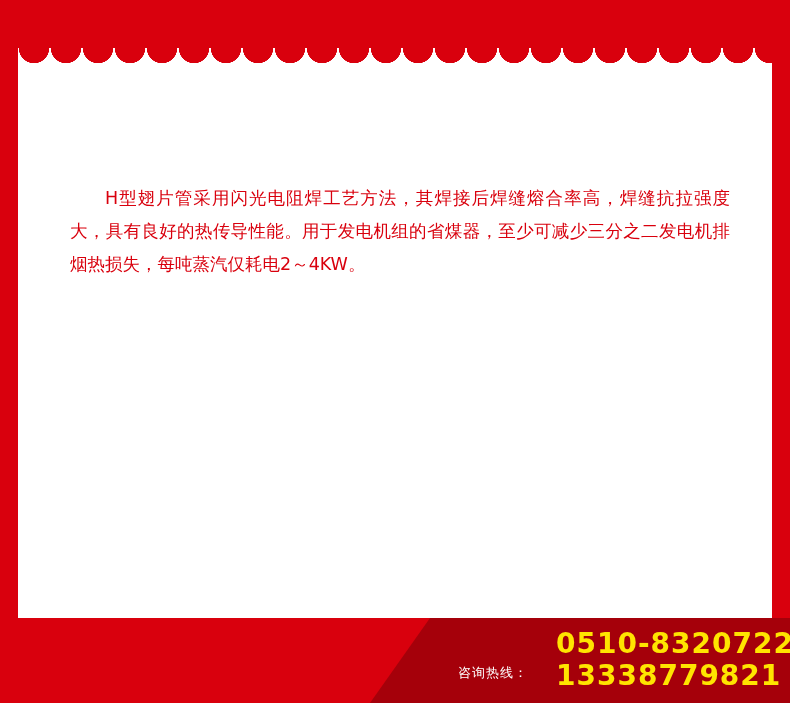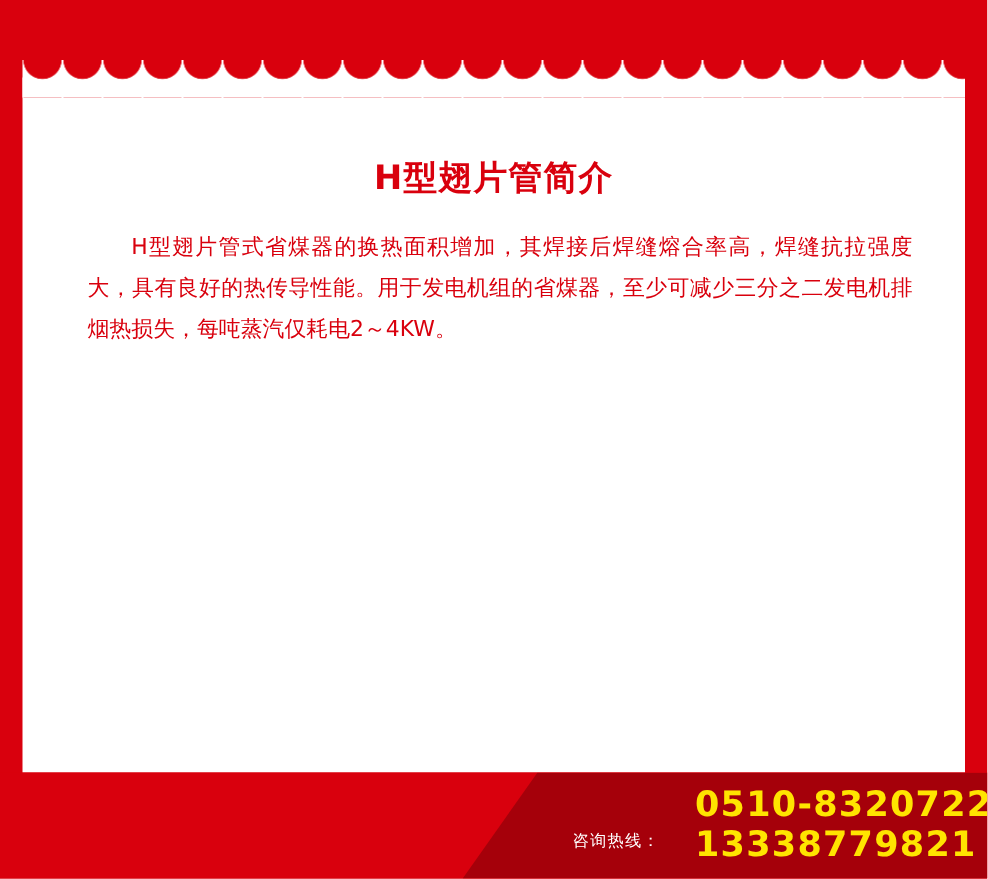--- a/index.html
+++ b/index.html
@@ -127,24 +127,23 @@
 </style>
 </head>
 <body>
 
 <div class="poster">
 
   <div class="card"></div>
   <div class="scallop"></div>
 
   <div class="card" style="background:transparent;">
-    <div class="title">H型翅片管简介</div>
 
     <div class="body-text">
-      <p>H型翅片管式省煤器的换热面积增加，其焊接后焊缝熔合率高，焊缝抗拉强度大，具有良好的热传导性能。用于发电机组的省煤器，至少可减少三分之二发电机排烟热损失，每吨蒸汽仅耗电2～4KW。</p>
+      <p>H型翅片管采用闪光电阻焊工艺方法，其焊接后焊缝熔合率高，焊缝抗拉强度大，具有良好的热传导性能。用于发电机组的省煤器，至少可减少三分之二发电机排烟热损失，每吨蒸汽仅耗电2～4KW。</p>
     </div>
   </div>
 
   <div class="footer">
     <div class="footer-wedge"></div>
     <div class="hotline-label">咨询热线：</div>
     <div class="phones">
       <div>0510-83207226</div>
       <div>13338779821</div>
     </div>

